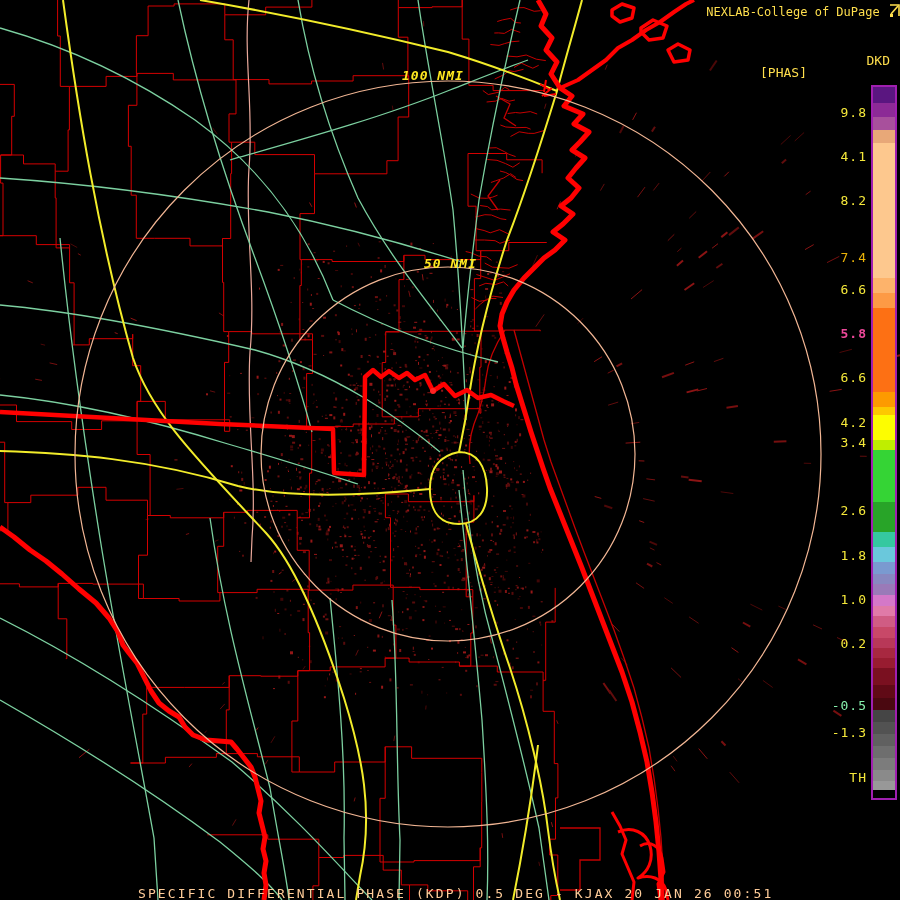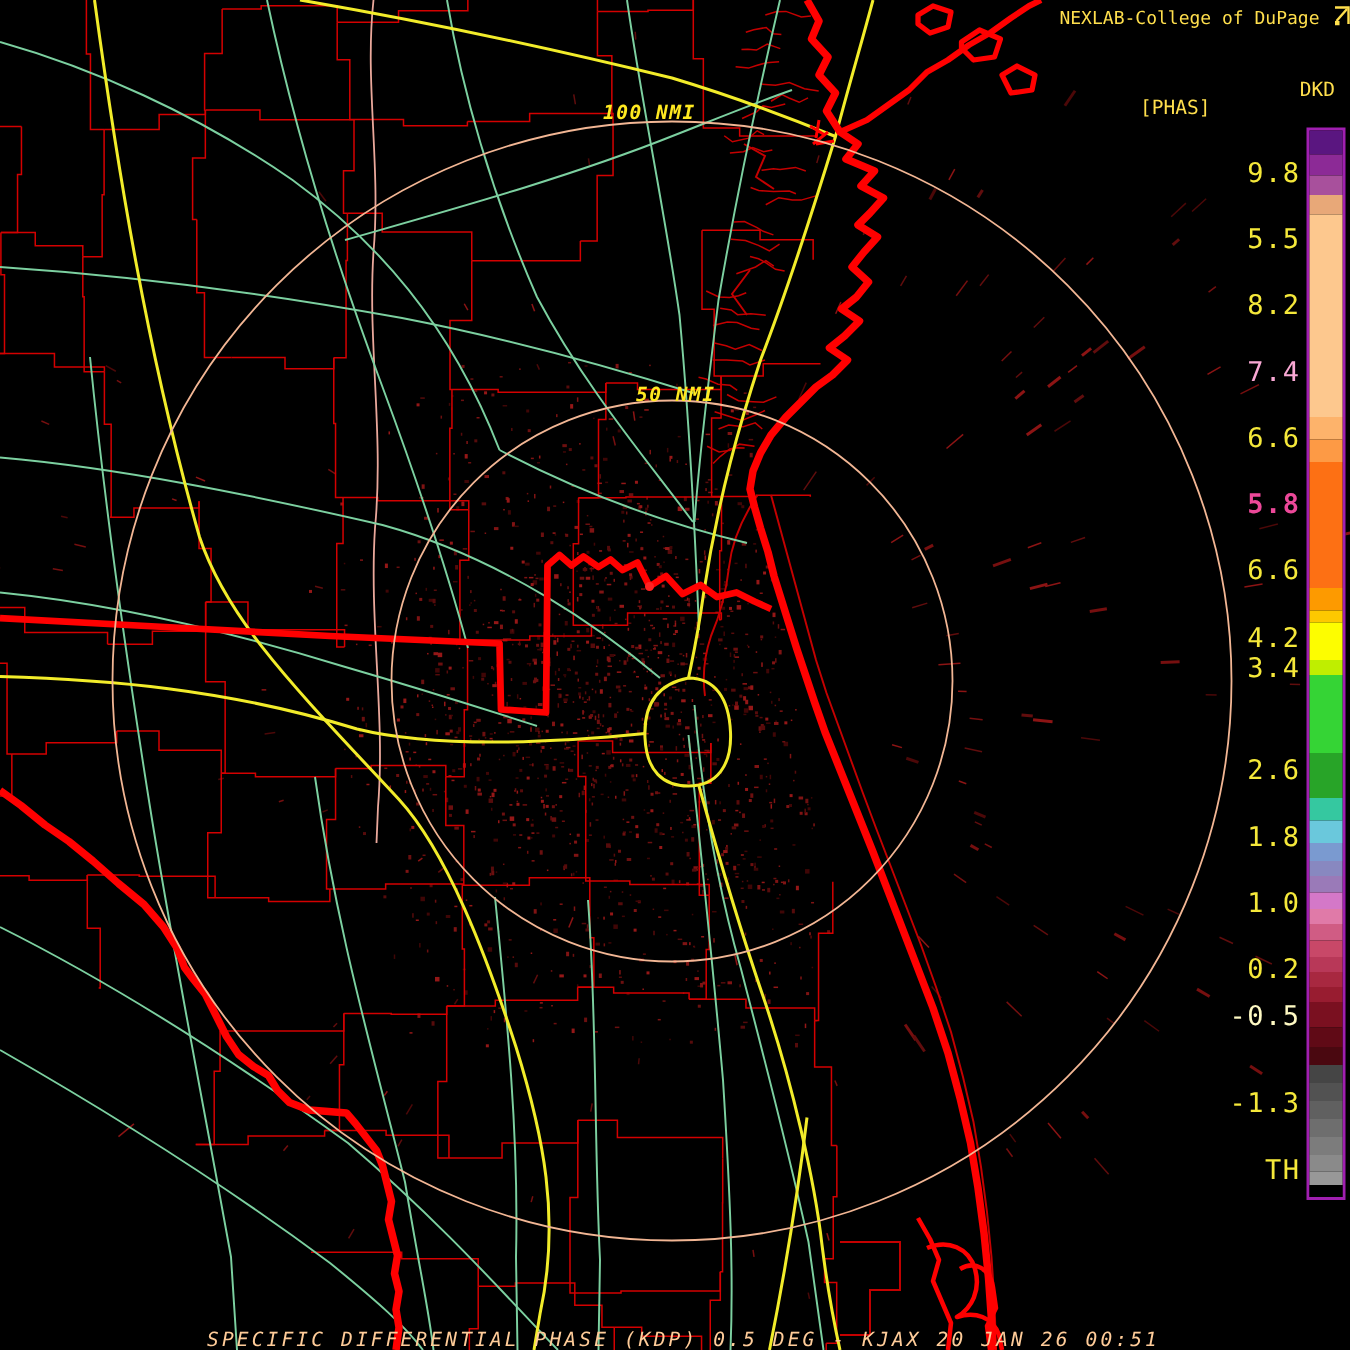--- a/index.html
+++ b/index.html
@@ -12,21 +12,21 @@
   #brand-icon{position:absolute;top:4px;left:889px;}
   #prod-code{position:absolute;top:53px;left:790px;width:100px;text-align:right;
              font-size:13px;color:#ffdf4d;}
   #prod-unit{position:absolute;top:65px;left:760px;width:108px;text-align:left;
              font-size:13px;color:#ffdf4d;}
   #cbar-frame{position:absolute;left:871px;top:85px;width:26px;height:715px;
               border:2px solid #a01fb0;box-sizing:border-box;background:#000;}
   #cbar{width:100%;height:100%;display:flex;flex-direction:column;}
   #cbar div{width:100%;}
   #cbar-labels{position:absolute;left:770px;top:0;width:97px;height:900px;pointer-events:none;}
-  .cl{position:absolute;right:0;width:97px;text-align:right;font-size:18px;
+  .cl{position:absolute;right:0;width:97px;text-align:right;font-size:13px;
       letter-spacing:1px;color:#f5e83a;}
   .ring-label{position:absolute;font-size:13px;font-weight:bold;font-style:italic;
       color:#ffe920;white-space:nowrap;letter-spacing:1px;}
   #statusbar{position:absolute;left:0;top:884px;width:900px;height:16px;}
   #status-text{position:absolute;left:138px;top:2px;font-size:13px;letter-spacing:2.1px;
       color:#ffcc99;white-space:nowrap;}
 </style>
 </head>
 <body>
 
@@ -1875,36 +1875,36 @@
         <div style="height: 12px; background: rgb(96, 96, 96);"></div>
         <div style="height: 12px; background: rgb(110, 110, 110);"></div>
         <div style="height: 12px; background: rgb(124, 124, 124);"></div>
         <div style="height: 11px; background: rgb(138, 138, 138);"></div>
         <div style="height: 9px; background: rgb(152, 152, 152);"></div>
         <div style="height: 8px; background: rgb(0, 0, 0);"></div>
       </div>
   </div>
   <div id="cbar-labels">
       <div class="cl" style="top: 105px; color: rgb(245, 232, 58);">9.8</div>
-      <div class="cl" style="top: 149px; color: rgb(245, 232, 58);">5.5</div>
+      <div class="cl" style="top: 149px; color: rgb(245, 232, 58);">4.1</div>
       <div class="cl" style="top: 193px; color: rgb(245, 232, 58);">8.2</div>
-      <div class="cl" style="top: 238px; color: #f9a8d4;">7.4</div>
+      <div class="cl" style="top: 250px; color: #eab308;">7.4</div>
       <div class="cl" style="top: 282px; color: rgb(245, 232, 58);">6.6</div>
       <div class="cl" style="top: 326px; color: #ec4899; font-weight: bold;">5.8</div>
       <div class="cl" style="top: 370px; color: rgb(245, 232, 58);">6.6</div>
       <div class="cl" style="top: 415px; color: rgb(245, 232, 58);">4.2</div>
       <div class="cl" style="top: 435px; color: rgb(245, 232, 58);">3.4</div>
       <div class="cl" style="top: 503px; color: rgb(245, 232, 58);">2.6</div>
       <div class="cl" style="top: 548px; color: rgb(245, 232, 58);">1.8</div>
       <div class="cl" style="top: 592px; color: rgb(245, 232, 58);">1.0</div>
       <div class="cl" style="top: 636px; color: rgb(245, 232, 58);">0.2</div>
-      <div class="cl" style="top: 667px; color: #fef9c3;">-0.5</div>
+      <div class="cl" style="top: 698px; color: #86efac;">-0.5</div>
       <div class="cl" style="top: 725px; color: rgb(245, 232, 58);">-1.3</div>
       <div class="cl" style="top: 770px; color: rgb(245, 232, 58);">TH</div>
     </div>
 
   <div class="ring-label" id="ring-label-0" style="left: 402px; top: 68px; color: rgb(255, 233, 32);">100 NMI</div>
   <div class="ring-label" id="ring-label-1" style="left: 424px; top: 256px; color: rgb(255, 233, 32);">50 NMI</div>
 
   <div id="statusbar">
-    <div id="status-text" style="color: rgb(255, 204, 153); font-style: italic;">SPECIFIC DIFFERENTIAL PHASE (KDP) 0.5 DEG - KJAX 20 JAN 26 00:51</div>
+    <div id="status-text" style="color: rgb(255, 204, 153);">SPECIFIC DIFFERENTIAL PHASE (KDP) 0.5 DEG - KJAX 20 JAN 26 00:51</div>
   </div>
 </div>
 
 </body></html>

